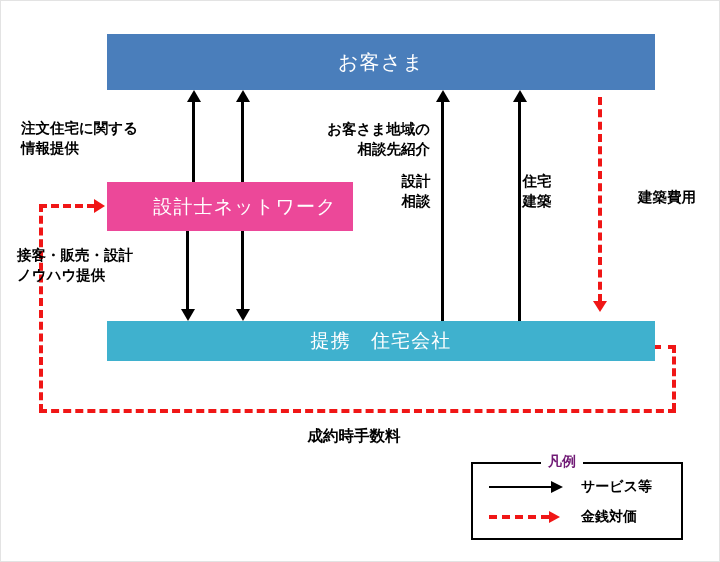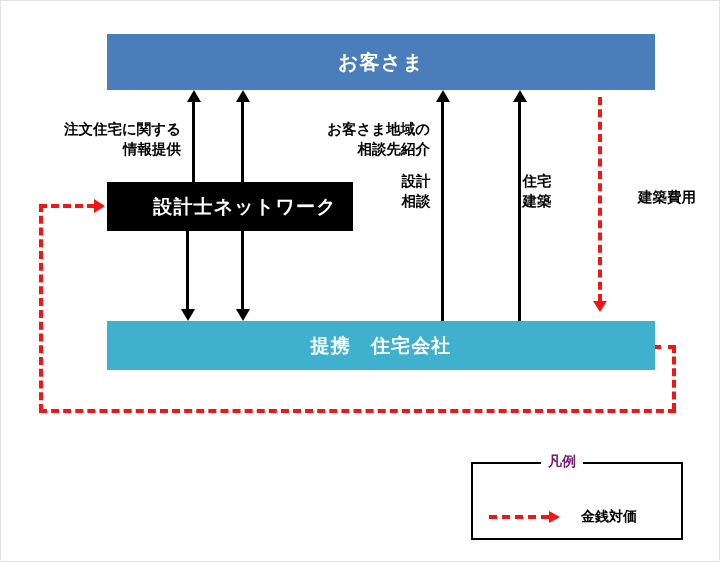--- a/index.html
+++ b/index.html
@@ -18,48 +18,48 @@
     overflow: hidden;
     box-sizing: border-box;
     border: 1px solid #e3e3e3;
   }
   .node {
     position: absolute;
     display: flex;
     align-items: center;
     justify-content: center;
     color: #ffffff;
-    font-weight: bold;
+    font-weight: normal;
     letter-spacing: 0.06em;
     box-sizing: border-box;
     z-index: 4;
     text-align: right;
   }
   #node-customer {
     left: 106px;
     top: 33px;
     width: 548px;
     height: 56px;
     background: #4a7ebb;
     font-size: 20px;
   }
   #node-network {
     left: 106px;
     top: 181px;
     width: 246px;
     height: 49px;
-    background: #000000;
+    background: #ec4899;
     font-size: 19px;
     padding-left: 30px;
   }
   #node-partner {
     left: 106px;
     top: 320px;
     width: 548px;
-    height: 49px;
+    height: 40px;
     background: #3fb1ce;
     font-size: 19px;
   }
 
   
   .arrow-line {
     position: absolute;
     background: #000000;
     width: 3px;
     z-index: 3;
@@ -118,21 +118,21 @@
   
   .elabel {
     position: absolute;
     font-weight: bold;
     color: #000000;
     font-size: 14.5px;
     line-height: 1.38;
     white-space: pre-line;
     z-index: 6;
   }
-  .elabel.right { text-align: right; }
+  .elabel.right { text-align: left; font-family: Liberation Mono, monospace; }
   .elabel.left  { text-align: right; }
   .elabel.center{ text-align: center; }
   .elabel.vert  { text-align: center; font-size: 14.5px; }
 
   
   #legend {
     position: absolute;
     left: 470px;
     top: 461px;
     width: 212px;
@@ -239,32 +239,42 @@
   <div class="dash-v" style="left:38px; top:203px; height:208px;"></div>
   <div class="dash-h" style="left:38px; top:203px; width:56px;"></div>
   <div class="dash-head-right" style="left:93px; top:198px;"></div>
 
   <div class="elabel right" style="left:20px; top:118px; width:160px;">注文住宅に関する
 情報提供</div>
 
   <div class="elabel left" style="left:249px; top:118px; width:180px;">お客さま地域の
 相談先紹介</div>
 
+  <div class="elabel right" style="left:16px; top:245px; width:160px;">接客・販売・設計
+ノウハウ提供</div>
 
 
   <div class="elabel vert" style="left:396px; top:170px; width:38px;">設計
 相談</div>
 
   <div class="elabel vert" style="left:473px; top:170px; width:38px;margin-left:44px;">住宅
 建築</div>
 
   <div class="elabel left" style="left:605px; top:186px; width:90px;">建築費用</div>
 
+  <div class="elabel center" style="left:238px; top:424px; width:230px; font-size:15.5px;">成約時手数料</div>
 
   <div id="legend">
+    <div class="legend-row" id="legend-row-service">
+      <span class="lg-sample">
+        <span class="lg-solid"></span>
+        <span class="lg-solid-head"></span>
+      </span>
+      <span class="lg-text">サービス等</span>
+    </div>
     <div class="legend-row" id="legend-row-money">
       <span class="lg-sample">
         <span class="lg-dashed"></span>
         <span class="lg-dashed-head"></span>
       </span>
       <span class="lg-text">金銭対価</span>
     </div>
   </div>
   <div id="legend-title">凡例</div>
 

